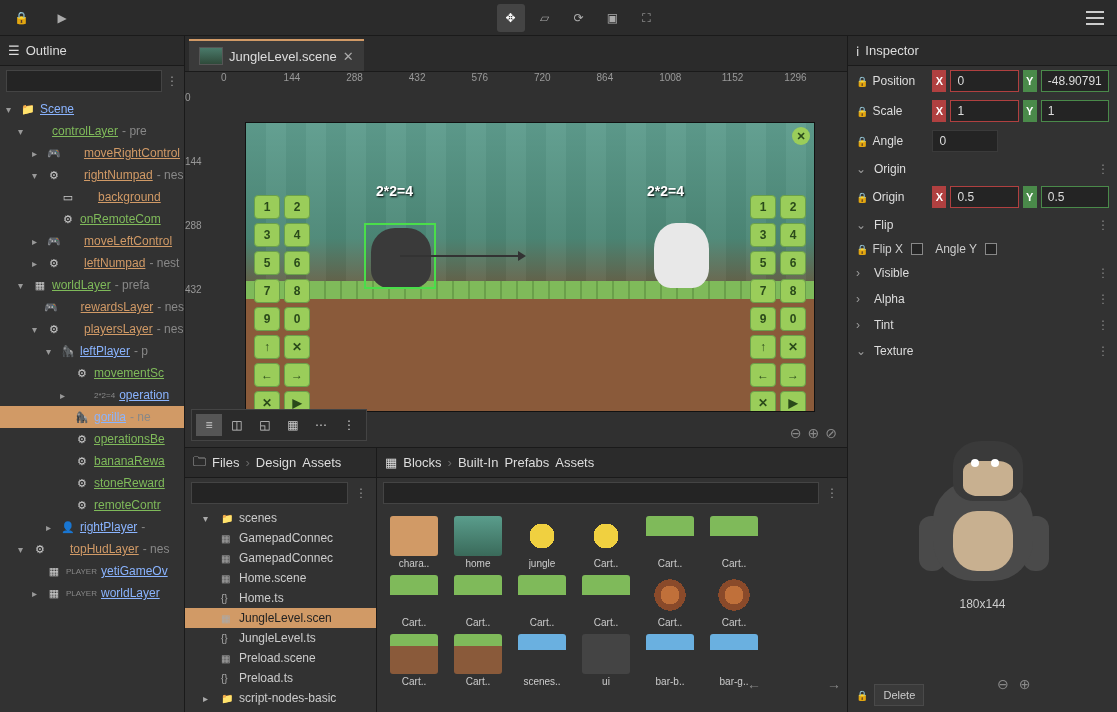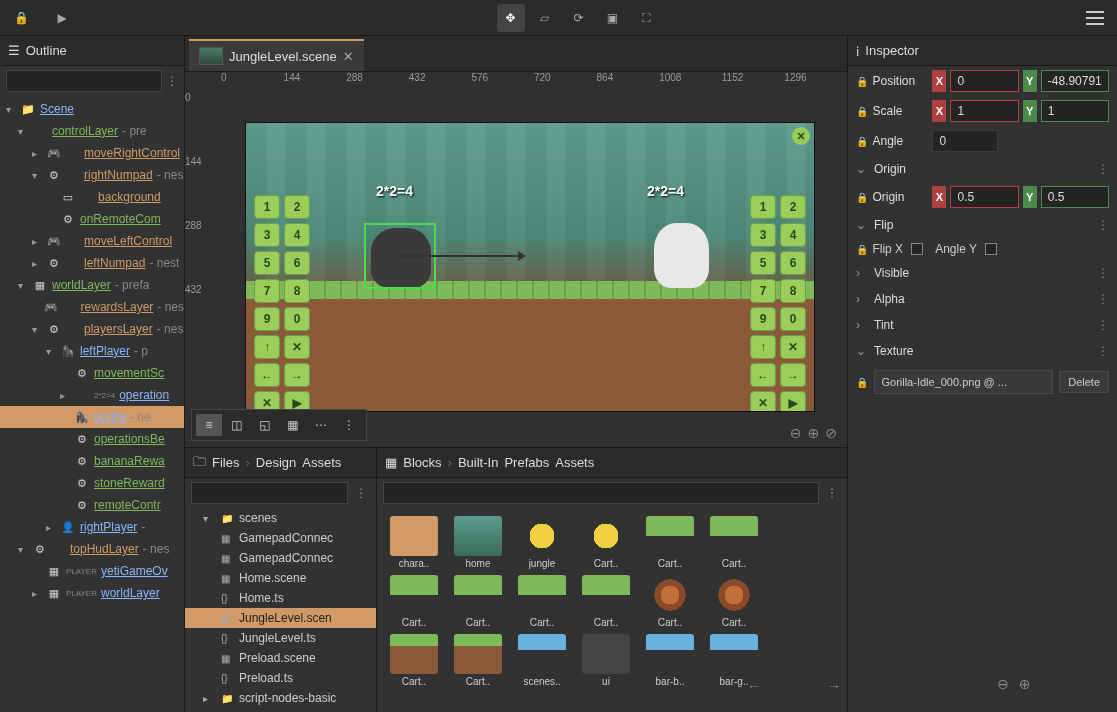--- a/index.html
+++ b/index.html
@@ -618,19 +618,31 @@
       <span class="chev">›</span>
         <span>Tint</span>
         <span class="dots">⋮</span>
     </div>
     <div class="section-hdr">
       <span class="chev">⌄</span>
         <span>Texture</span>
         <span class="dots">⋮</span>
     </div>
 
+    <div class="preview">
+      <div class="gorilla-big">
+        <div class="gb-arm l"></div>
+          <div class="gb-arm r"></div>
+        <div class="gb-body"></div>
+          <div class="gb-belly"></div>
+        <div class="gb-head"></div>
+          <div class="gb-face"></div>
+        <div class="gb-eye l"></div>
+          <div class="gb-eye r"></div>
+      </div>
+      <div class="preview-lbl">180x144</div>
+    </div>
     <div class="preview-path">
       <span class="lock">🔒</span>
-      <input value="Gorilla-Idle_000.png @ ..." style="">
       <button class="del-btn">Delete</button>
     </div>
   </div>
 </div>
 
 </body></html>

